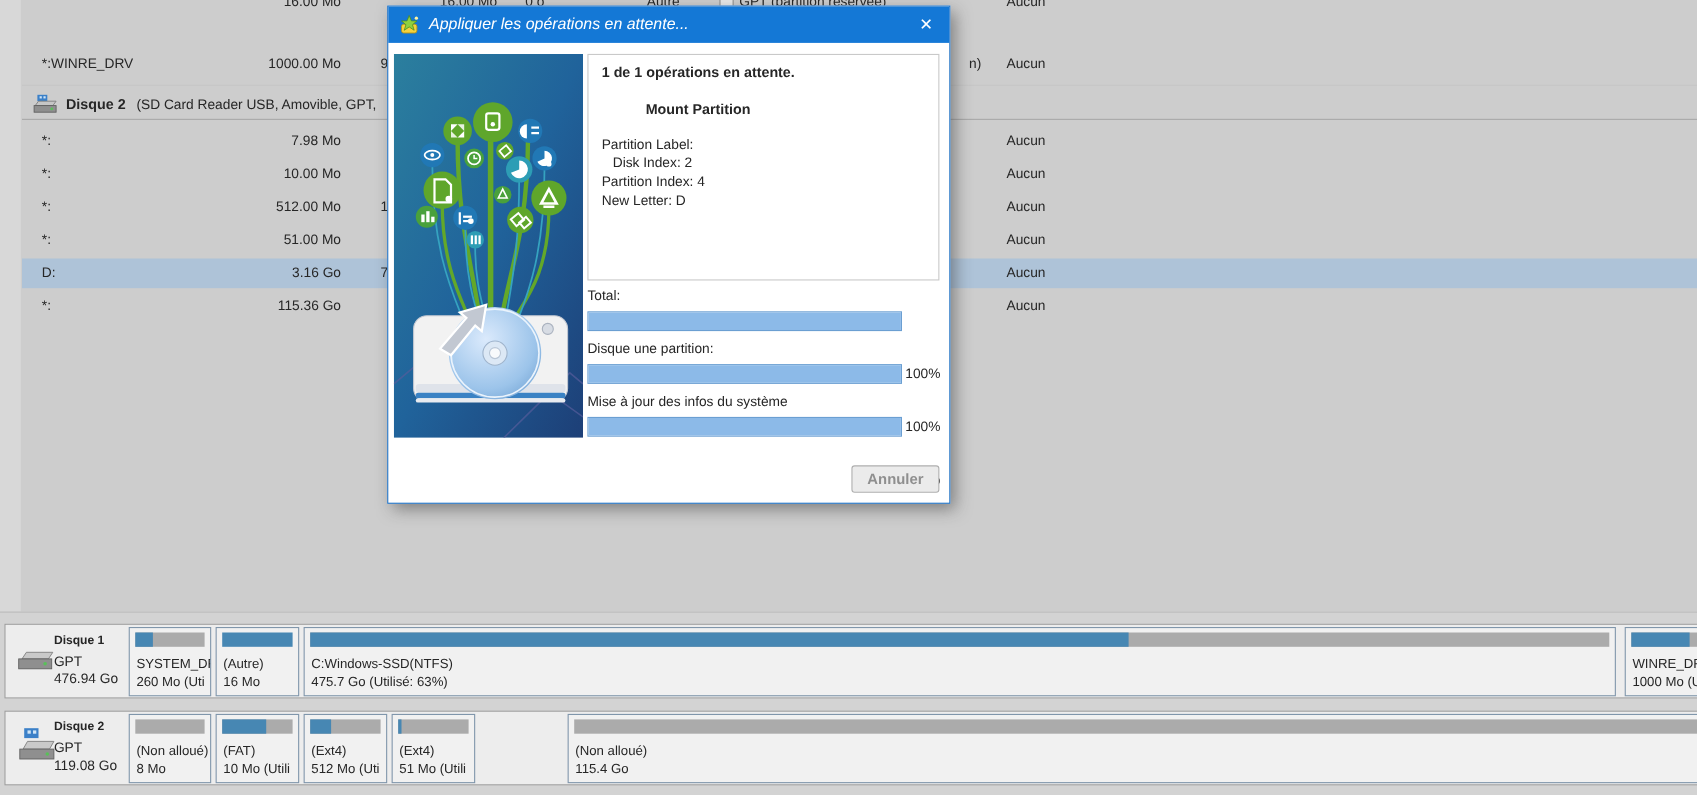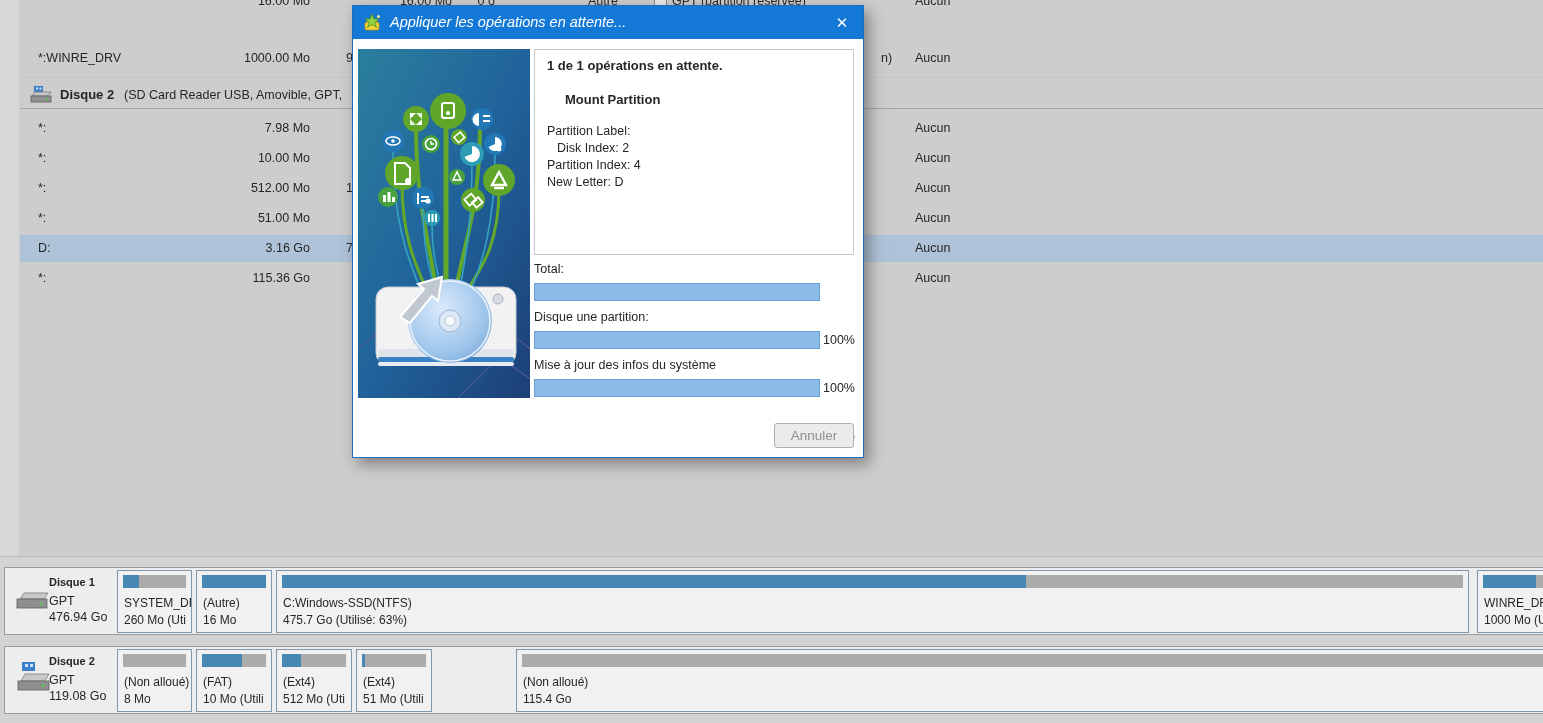--- a/index.html
+++ b/index.html
@@ -48,21 +48,21 @@
   .illus{left:5px;top:43px;width:172px;height:349px;}
   .infobox{left:181px;top:43px;width:318px;height:204px;border:1px solid #c9c9c9;background:#fff;}
   .dlg-b{font-weight:bold;font-size:13px;white-space:nowrap;text-align:right;}
   .dlg-t{font-size:12.5px;white-space:nowrap;}
   .plabel{left:181px;white-space:nowrap;}
   .pbar{left:181px;width:284px;height:16px;border:1px solid #6b9fd2;background:#fff;}
   .pbar i{display:block;height:100%;background:#8cbae8;}
   .ppct{left:470px;white-space:nowrap;margin-top:48px;}
   .cancelbtn{left:421px;top:417px;width:78px;height:23px;line-height:23px;text-align:center;
              background:#ebebeb;border:1px solid #b0b0b0;border-radius:3px;color:#8f8f8f;
-             font-size:13.5px;}
+             font-size:13.5px;font-weight:bold;}
 </style>
 </head>
 <body>
 
 <div class="screen">
 
   <div class="abs leftstrip"></div>
 
   <div class="abs selrow"></div>
 
@@ -331,21 +331,21 @@
         <circle cx="92" cy="272" r="42" fill="url(#disc)"></circle>
         <circle cx="92" cy="272" r="40" fill="none" stroke="#eaf3fc" stroke-width="1.5"></circle>
         <circle cx="92" cy="272" r="11" fill="#dce8f5" stroke="#9fb4cc"></circle>
         <circle cx="92" cy="272" r="5" fill="#f8fafc" stroke="#b9c6d6"></circle>
         <path d="M42 268 L66 240 L60 235 L84 228 L80 252 L74 247 L52 274 Z" fill="#c2c8d2" stroke="#ffffff" stroke-width="2"></path>
       </g>
     </svg>
 
     <div class="abs infobox"></div>
     <div class="abs dlg-b" style="left:194px;top:52px;">1 de 1 opérations en attente.</div>
-    <div class="abs dlg-b" style="left:184px;top:86px;padding-left:28px;">Mount Partition</div>
+    <div class="abs dlg-b" style="left:206px;top:86px;padding-left:28px;">Mount Partition</div>
     <div class="abs dlg-t" style="left:194px;top:118px;">Partition Label:</div>
     <div class="abs dlg-t" style="left:204px;top:135px;">Disk Index: 2</div>
     <div class="abs dlg-t" style="left:194px;top:152px;">Partition Index: 4</div>
     <div class="abs dlg-t" style="left:194px;top:169px;">New Letter: D</div>
 
     <div class="abs plabel" style="top:256px;">Total:</div>
     <div class="abs pbar" style="top:277px;">
         <i style="width: 100%;"></i>
       </div>
     <div class="abs ppct" style="top:279px;">100%</div>

